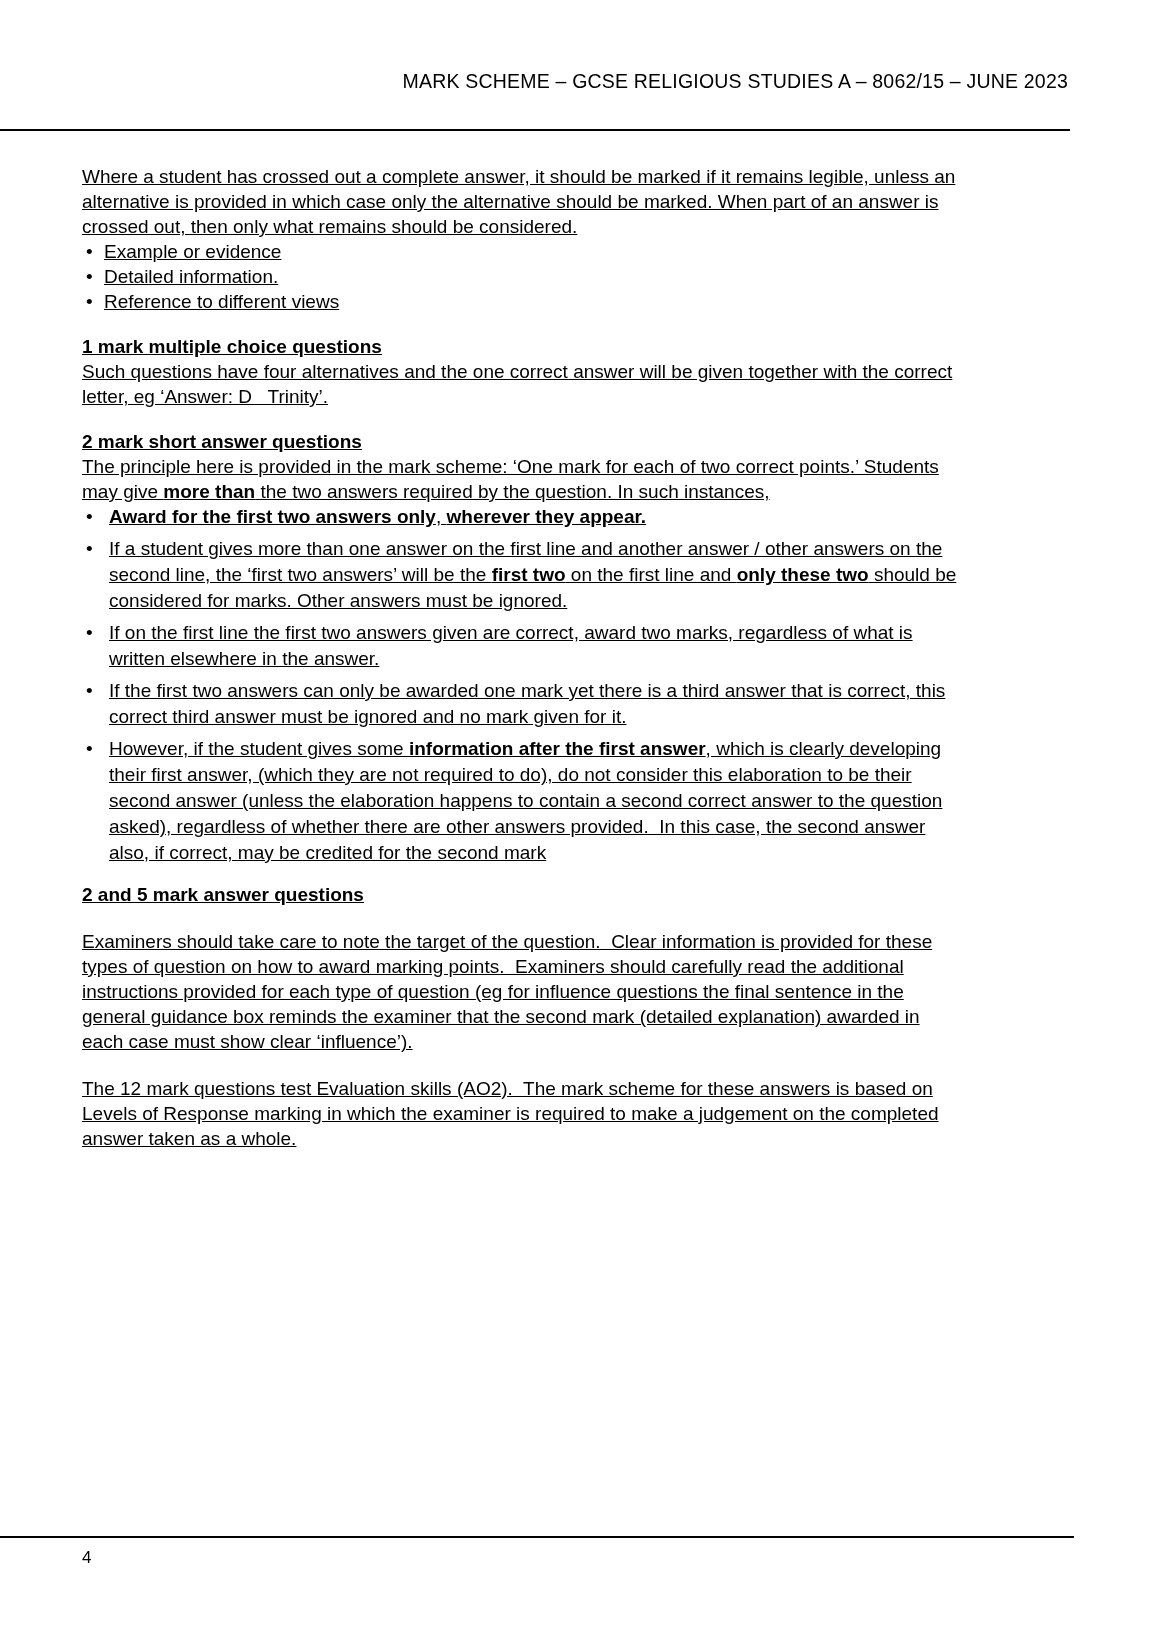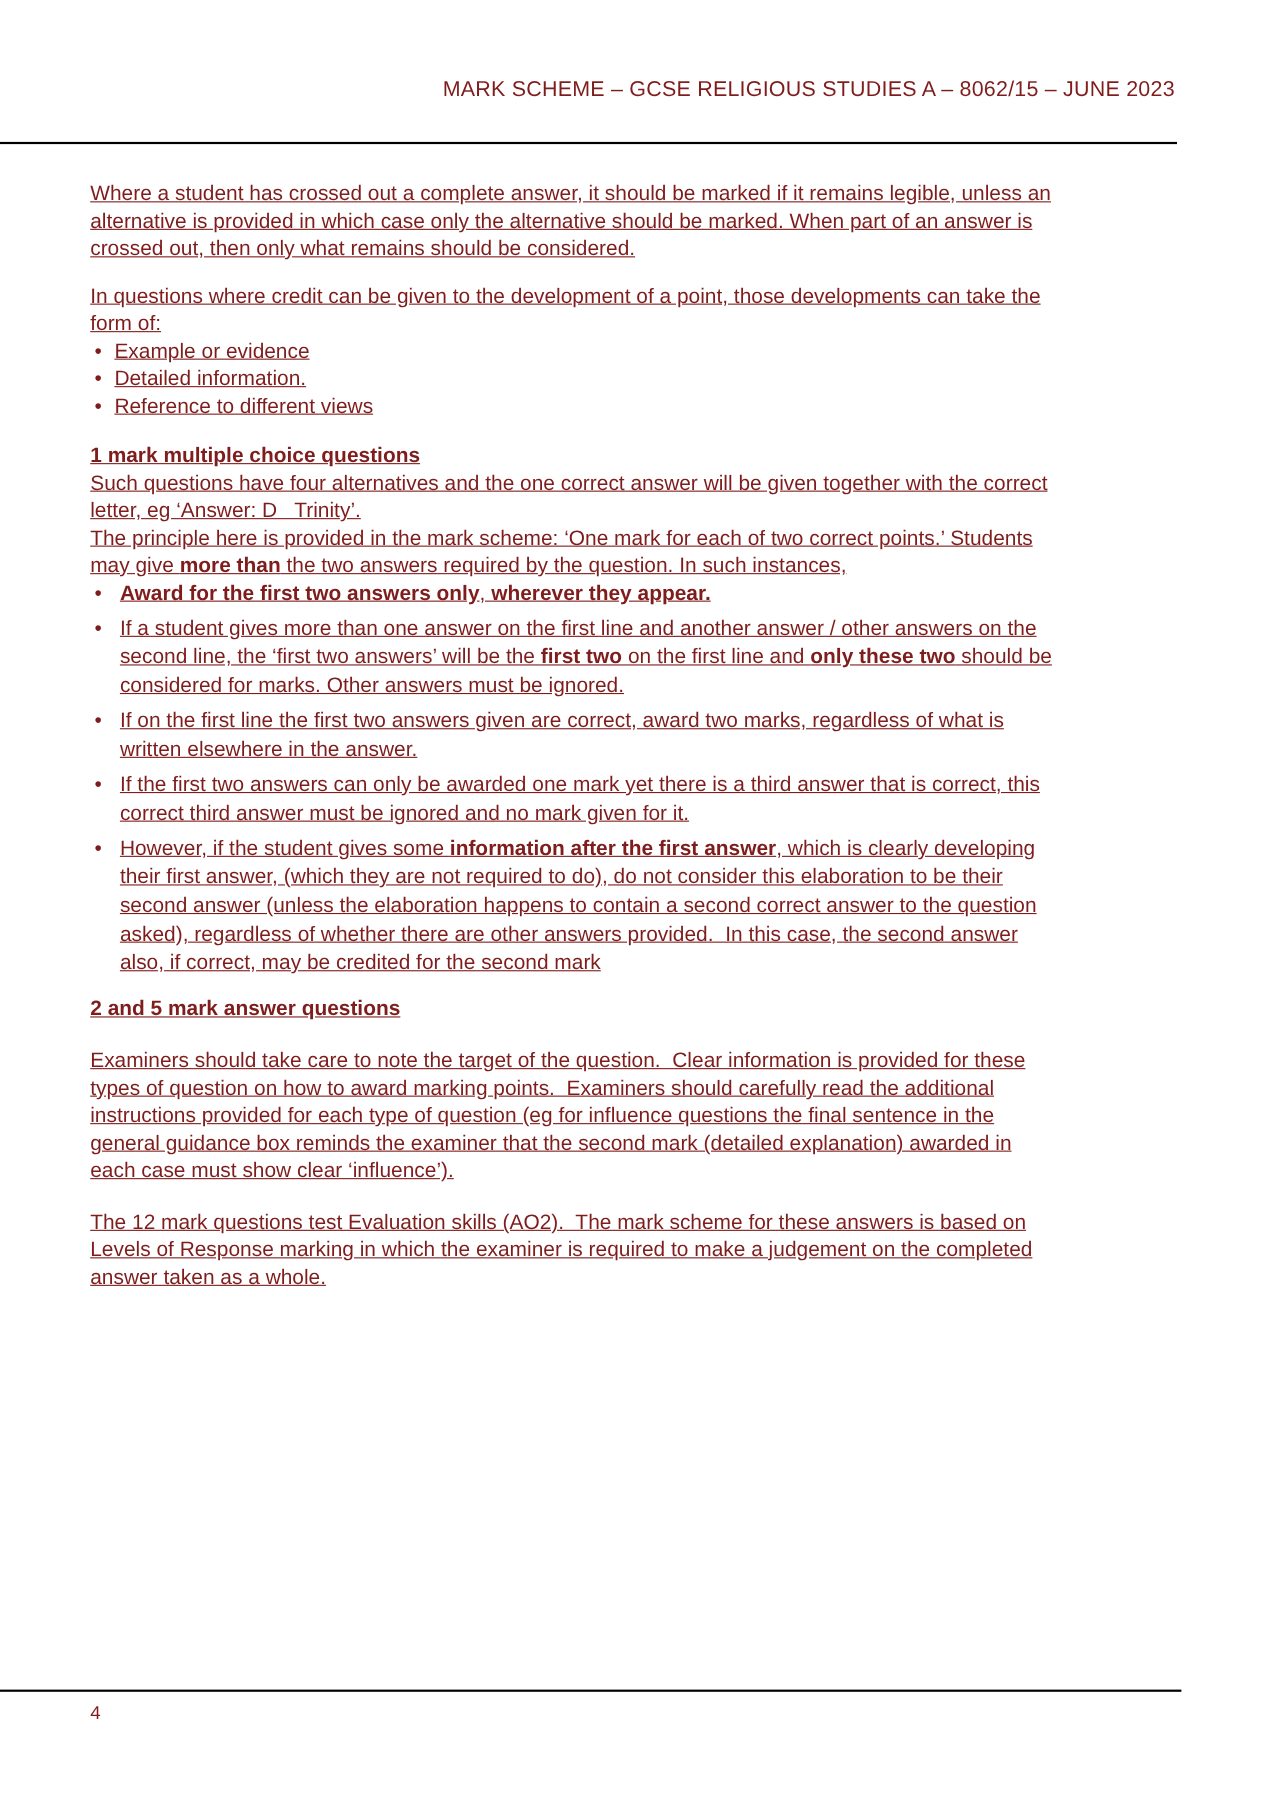--- a/index.html
+++ b/index.html
@@ -1,21 +1,21 @@
 <!DOCTYPE html>
 <html><head>
 <meta charset="utf-8">
 <style>
   html,body{margin:0;padding:0;background:#fff;}
   .page{
     position:relative;
     width:1158px;height:1638px;
     background:#ffffff;
     font-family:"Liberation Sans","DejaVu Sans",sans-serif;
-    color:#7f1d1d;
+    color:#000000;
     overflow:hidden;
   }
   .header-title{
     position:absolute;
     top:70px;right:90px;
     font-size:19.5px;
     letter-spacing:0.2px;
     white-space:pre;
   }
   .rule{
@@ -61,33 +61,32 @@
 
   <div class="header-title">MARK SCHEME – GCSE RELIGIOUS STUDIES A – 8062/15 – JUNE 2023</div>
   <div class="rule rule-top"></div>
 
   <div class="content">
 
     <p class="para">Where a student has crossed out a complete answer, it should be marked if it remains legible, unless an
 alternative is provided in which case only the alternative should be marked. When part of an answer is
 crossed out, then only what remains should be considered.</p>
 
-    <p class="para mt18">In questions where credit can be given to the development of a point, those developments can take the
-form of:</p>
 
     <ul class="doclist tight">
         <li>Example or evidence</li>
         <li>Detailed information.</li>
         <li>Reference to different views</li>
       </ul>
 
     <p class="heading mt20">1 mark multiple choice questions</p>
     <p class="para">Such questions have four alternatives and the one correct answer will be given together with the correct
 letter, eg ‘Answer: D   Trinity’.</p>
 
+    <p class="heading mt20">2 mark short answer questions</p>
     <p class="para"><span>The principle here is provided in the mark scheme: ‘One mark for each of two correct points.’ Students
 may give </span><span class="b">more than</span><span> the two answers required by the question. In such instances,</span></p>
 
     <ul class="doclist loose mt40">
         <li><span class="b">Award for the first two answers only</span><span>, </span><span class="b">wherever they appear.</span></li>
         <li><span>If a student gives more than one answer on the first line and another answer / other answers on the
 second line, the ‘first two answers’ will be the </span><span class="b">first two</span><span> on the first line and </span><span class="b">only these two</span><span> should be
 considered for marks. Other answers must be ignored.</span></li>
         <li><span>If on the first line the first two answers given are correct, award two marks, regardless of what is
 written elsewhere in the answer.</span></li>

